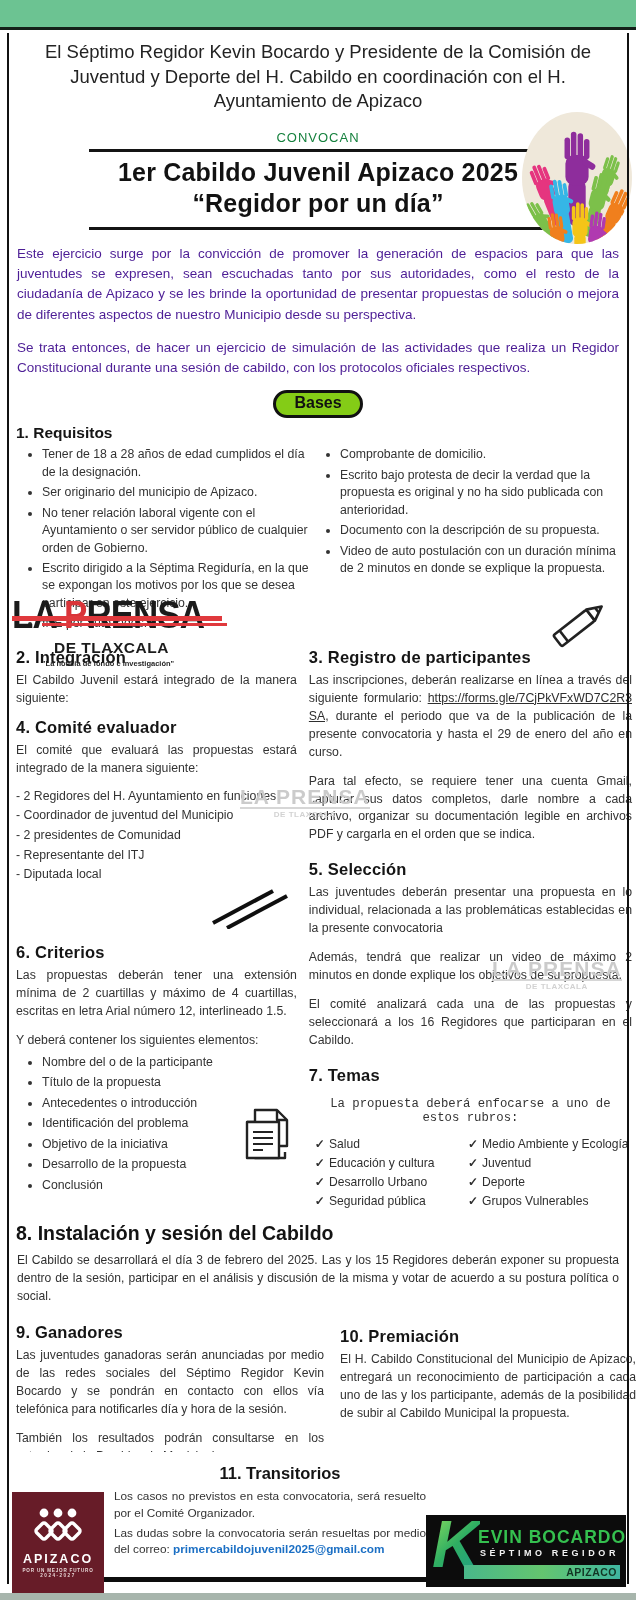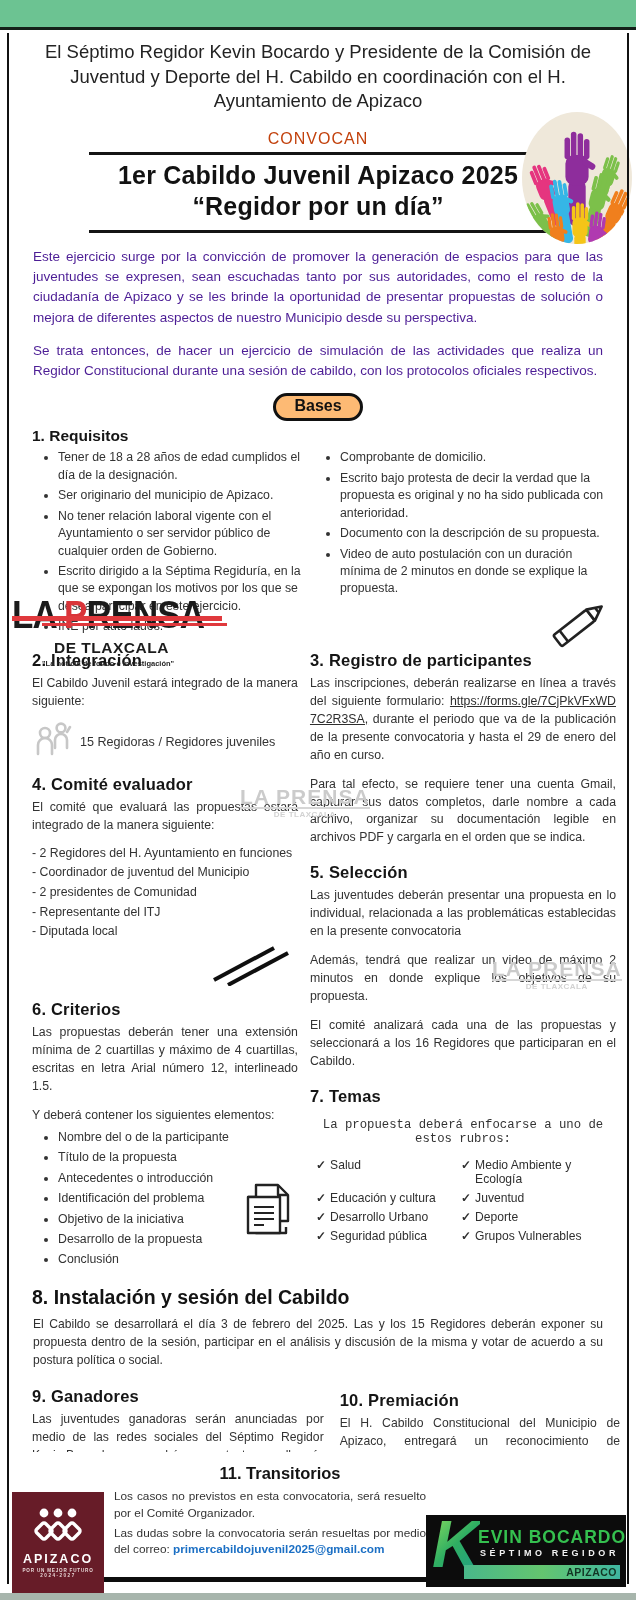--- a/index.html
+++ b/index.html
@@ -9,39 +9,39 @@
     background:#fff; overflow:hidden;
     font-family:"Liberation Sans", sans-serif; color:#2b2b2b;
   }
   
   .topbar { height:30px; background:#6cc392; border-bottom:3px solid #142019; }
   .frame {
     position:absolute; top:33px; left:7px; right:7px; height:1551px;
     border-left:2.5px solid #111; border-right:2.5px solid #111;
     pointer-events:none; z-index:6;
   }
-  .content { padding:0 32px; position:relative; z-index:2; }
+  .content { padding:0 16px; position:relative; z-index:2; }
 
   
   .hdr { margin-top:10px; text-align:center; font-size:18.5px; line-height:1.33; color:#232323; }
-  .convocan { margin:16px 0 4px; text-align:center; font-size:16px; letter-spacing:1px; color:#c2410c; }
+  .convocan { margin:16px 0 4px; text-align:center; font-size:13px; letter-spacing:1px; color:#15803d; }
   .titlebox {
     width:458px; margin:4px auto 0; padding:5px 0 7px; text-align:center;
     border-top:3.5px solid #141414; border-bottom:3.5px solid #141414;
     font-weight:800; font-size:25px; line-height:1.26; color:#121212; letter-spacing:.2px;
   }
   
   .hands { position:absolute; top:110px; right:2px; z-index:3; }
 
   
   .intro { margin:14px 1px 0; font-size:13.5px; line-height:1.5; text-align:justify; color:#4c1d95; }
   .intro + .intro { margin-top:13px; }
   .bases {
     display:table; margin:12px auto 6px; padding:1px 18px 3px;
-    background:#fdba74; border:3px solid #111; border-radius:999px;
+    background:#84cc16; border:3px solid #111; border-radius:999px;
     font-weight:800; font-size:16px; color:#111;
   }
 
   
   .h-left { font-weight:800; font-size:15.5px; color:#151515; margin-top:4px; }
   .h-col  { font-weight:800; font-size:16.5px; color:#151515; margin:10px 0 5px; letter-spacing:.2px; }
   .h-wide { font-weight:800; font-size:19.5px; color:#131313; text-align:left; margin:14px 0 6px; }
 
   .req-grid { display:grid; grid-template-columns:1fr 1fr; column-gap:4px; margin-top:4px; }
   ul.dots { list-style:disc; padding-left:26px; font-size:12.3px; line-height:1.42; color:#333; }
@@ -186,32 +186,20 @@
           <li>Documento con la descripción de su propuesta.</li>
           <li>Video de auto postulación con un duración mínima de 2 minutos en donde se explique la propuesta.</li>
         </ul>
       </div>
     </div>
 
     <div class="mid">
       <div class="lcol">
         <div class="h-col">2. Integración</div>
         <p class="colp">El Cabildo Juvenil estará integrado de la manera siguiente:</p>
-        <div class="people-row">
-          <span>
-            <svg width="40" height="42" viewBox="0 0 40 42" fill="none" stroke="#c7c7c7" stroke-width="2.6" stroke-linecap="round">
-              <circle cx="13" cy="13" r="5"></circle>
-              <path d="M6 34 v-9 a7 7 0 0 1 7-7 a7 7 0 0 1 7 7 v9"></path>
-              <circle cx="29" cy="8" r="4.4"></circle>
-              <path d="M23 28 v-8 a6 6 0 0 1 6-6 a6 6 0 0 1 6 6 v8"></path>
-              <path d="M35 12 l3-5"></path>
-            </svg>
-          </span>
-          <span>15 Regidoras / Regidores juveniles</span>
-        </div>
 
         <div class="h-col">4. Comité evaluador</div>
         <p class="colp">El comité que evaluará las propuestas estará integrado de la manera siguiente:</p>
         <div class="dashlist">
           <div>- 2 Regidores del H. Ayuntamiento en funciones</div>
           <div>- Coordinador de juventud del Municipio</div>
           <div>- 2 presidentes de Comunidad</div>
           <div>- Representante del ITJ</div>
           <div>- Diputada local</div>
         </div>

